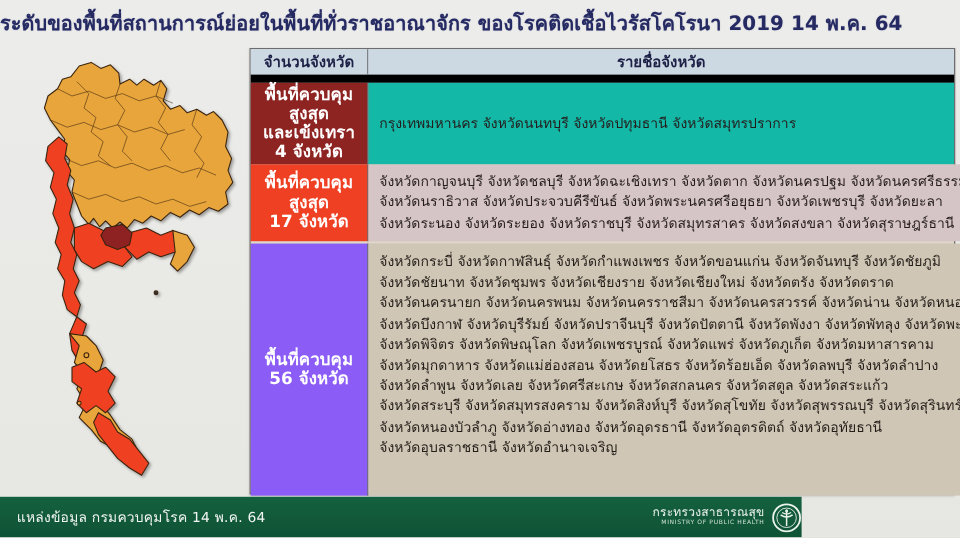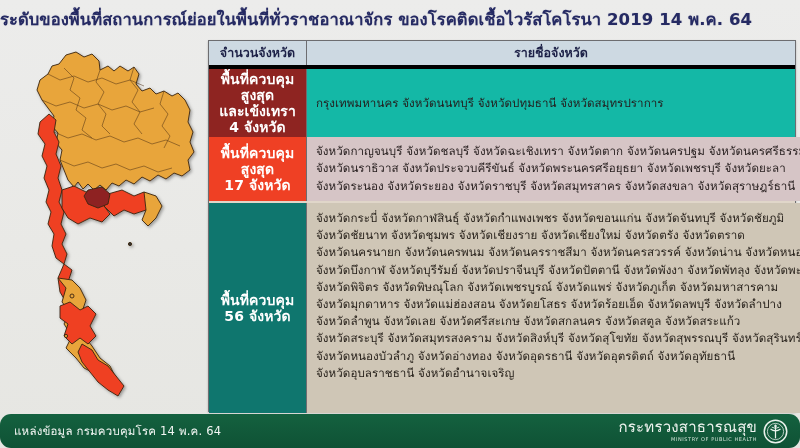--- a/index.html
+++ b/index.html
@@ -66,21 +66,21 @@
     padding: 3px 2px;
   }
   .cell-right {
     flex: 1 1 auto;
     display: flex;
     align-items: center;
     padding: 4px 9px;
   }
 
   
-  #row-header { height: 28px; background: #cdd9e2; border-bottom: 4px solid #000000; }
+  #row-header { height: 28px; background: #cdd9e2; border-bottom: 7px solid #000000; }
   #row-header .cell-left, #row-header .cell-right {
     background: #cdd9e2;
     color: #1d2147;
     font-size: 12.5px;
     font-weight: bold;
     justify-content: center;
   }
   #row-header .cell-right { justify-content: center; }
 
   
@@ -88,21 +88,21 @@
   #row-darkred .cell-left { background: #8e2421; color: #ffffff; }
   #row-darkred .cell-right { background: #14b8a6; color: #241c1c; }
 
   
   #row-red { height: 64px; }
   #row-red .cell-left { background: #ef4024; color: #ffffff; }
   #row-red .cell-right { background: #d6c5c6; color: #241c1c; }
 
   
   #row-orange { height: 210px; }
-  #row-orange .cell-left { background: #0f766e; color: #ffffff; }
+  #row-orange .cell-left { background: #8b5cf6; color: #ffffff; }
   #row-orange .cell-right { background: #cfc6b6; color: #231d17; align-items: flex-start; padding-top: 7px; }
 
   .zone-label {
     font-size: 14px;
     line-height: 16px;
     font-weight: bold;
     letter-spacing: .1px;
   }
   .prov-lines {
     font-size: 11.6px;
@@ -112,37 +112,36 @@
   .prov-lines .pl { display: block; white-space: nowrap; }
   #row-darkred .prov-lines { line-height: 16px; }
 
   
   .row-div { height: 2px; background: #e0d6c9; width: 100%; }
 
   
   #footer {
     position: absolute;
     left: 0; bottom: 0;
-    width: 800px; height: 34px;
+    width: 668px; height: 34px;
     background: #145c3e;
     background: linear-gradient(180deg, #14613f 0%, #0f5235 100%);
     display: flex;
     align-items: center;
     justify-content: space-between;
-    padding: 0 12px 0 14px;
-    border-radius: 11px;
+    padding: 0 0 0 14px;
   }
   #footer-source {
     color: #f2f6f3;
     font-size: 11.5px;
     letter-spacing: .2px;
   }
   #footer-brand { display: flex; align-items: center; gap: 6px; }
   #brand-text { text-align: right; line-height: 1.05; }
-  #brand-th { color: #eef3ef; font-size: 15px; display: block; letter-spacing: .2px; }
+  #brand-th { color: #eef3ef; font-size: 10px; display: block; letter-spacing: .2px; }
   #brand-en { color: #cfe0d5; font-size: 5px; display: block; letter-spacing: .55px; margin-top: 1px; }
   #moph-logo { width: 25px; height: 25px; display: block; }
 </style>
 </head>
 <body>
 
 <div id="screen">
 
   <div id="title-bar">
     <span id="title-text">ระดับของพื้นที่สถานการณ์ย่อยในพื้นที่ทั่วราชอาณาจักร ของโรคติดเชื้อไวรัสโคโรนา 2019 14 พ.ค. 64</span>

